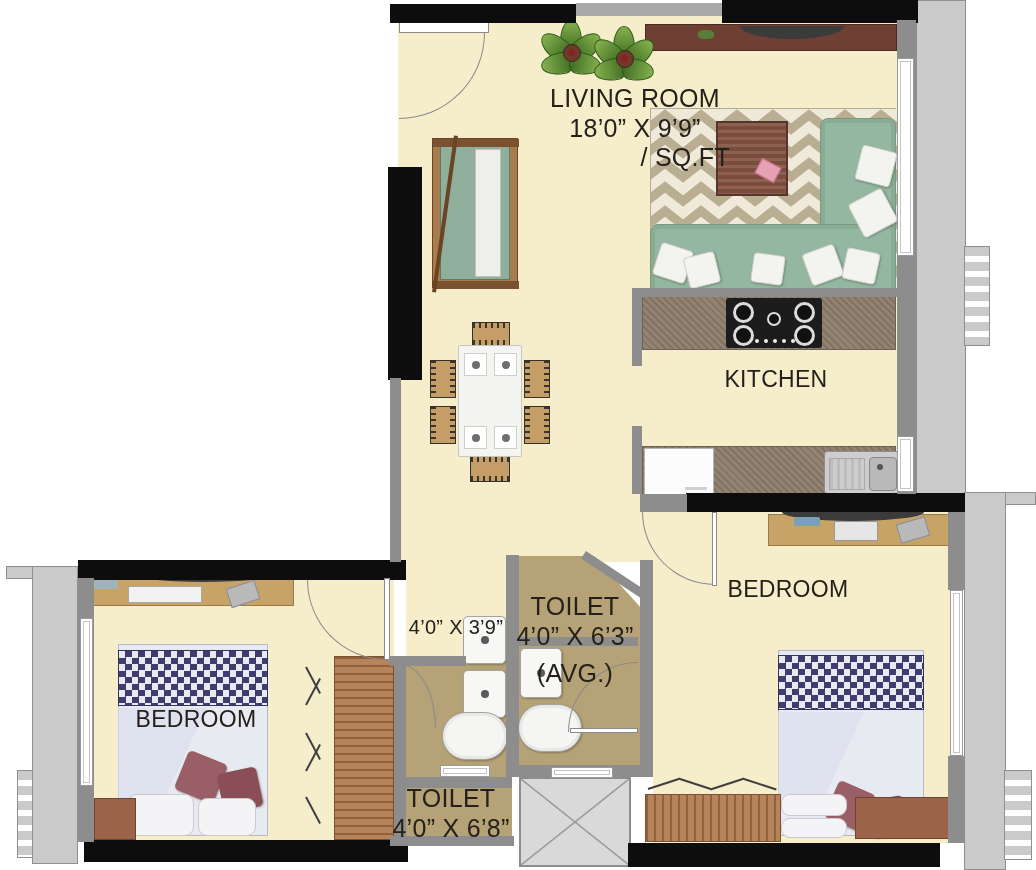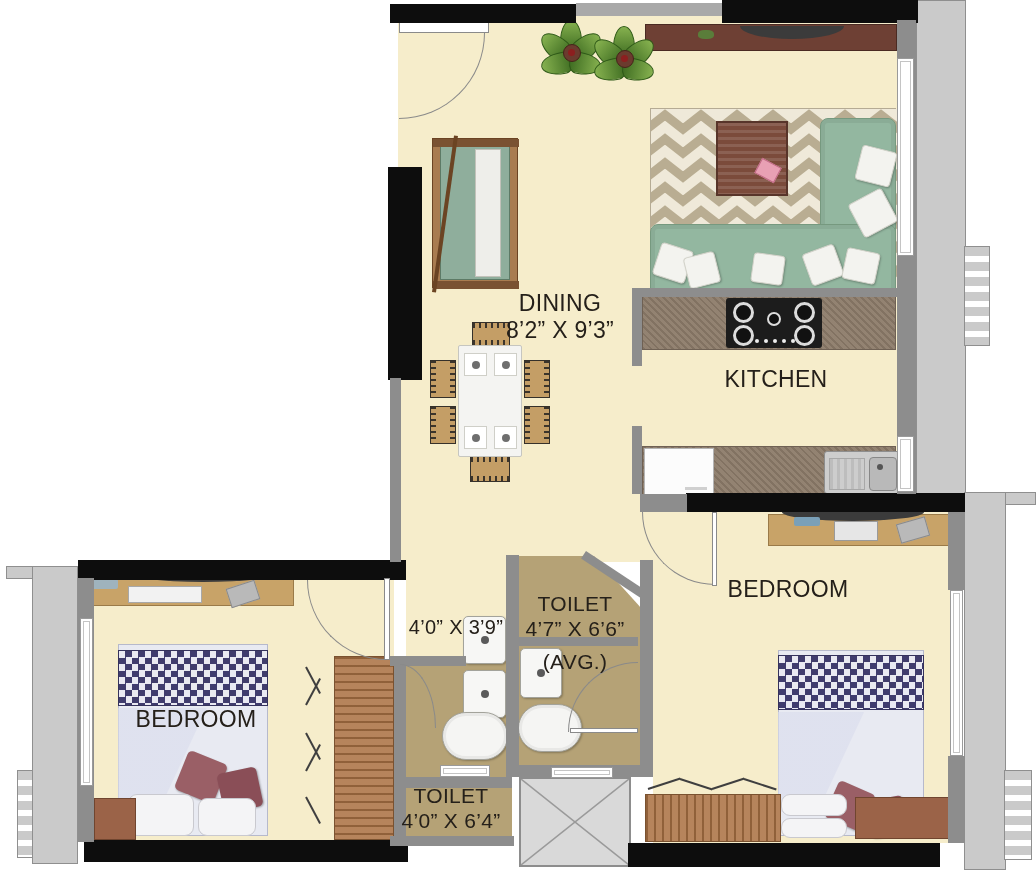--- a/index.html
+++ b/index.html
@@ -43,21 +43,21 @@
   .burner{position:absolute;width:15px;height:15px;border:3px solid #dcdcdc;border-radius:50%;background:#111;}
   .tvbar{background:#3b3b3b;border-radius:0 0 50% 50%/0 0 100% 100%;}
   .shut{position:absolute;height:2px;background:#3f3f3f;transform-origin:left center;}
   .plant-leaf{position:absolute;width:20px;height:30px;background:linear-gradient(#86b14f,#3f6d22);
      border-radius:60% 60% 60% 60%/80% 80% 30% 30%;border:1px solid #2f5a18;}
   .pot{position:absolute;width:16px;height:16px;background:#6b3b2e;border-radius:50%;border:1px solid #45241a;}
   .pot i{position:absolute;left:4px;top:4px;width:7px;height:7px;background:#8c1f1f;border-radius:50%;}
   
   .lbl{position:absolute;text-align:center;color:#25201a;z-index:6;line-height:1.18;letter-spacing:.3px;}
   .lbl div{white-space:nowrap;}
-  .f25{font-size:25px;} .f23{font-size:23px;} .f20{font-size:20px;} .f19{font-size:21px;}
+  .f25{font-size:25px;} .f23{font-size:23px;} .f20{font-size:20px;} .f19{font-size:25px;}
   .fold{position:absolute;opacity:.65;}
 </style>
 </head>
 <body>
 
 <div class="plan">
 
   <div class="a ledge" style="left:916px;top:0;width:50px;height:502px;"></div>
   <div class="a teethV" style="left:964px;top:246px;width:26px;height:100px;"></div>
   <div class="a ledge" style="left:964px;top:492px;width:72px;height:13px;"></div>
@@ -285,39 +285,40 @@
   <div class="a win" style="left:551px;top:767px;width:62px;height:11px;z-index:4;"></div>
 
   <div class="a arc bl" style="left:307px;top:580px;width:80px;height:80px;z-index:4;"></div>
   <div class="a leaf-door" style="left:384px;top:578px;width:6px;height:82px;z-index:4;"></div>
   <div class="a arc bl" style="left:642px;top:512px;width:73px;height:73px;z-index:4;"></div>
   <div class="a leaf-door" style="left:712px;top:512px;width:5px;height:74px;z-index:4;"></div>
   <div class="a arc tl" style="left:568px;top:662px;width:70px;height:70px;z-index:4;"></div>
   <div class="a leaf-door" style="left:570px;top:728px;width:68px;height:5px;z-index:4;"></div>
   <div class="a arc tr" style="left:400px;top:664px;width:36px;height:64px;z-index:4;"></div>
 
-  <div class="lbl f23" style="left:455px;top:290px;width:210px;">
-    <div>DINING</div>
-    <div>8’2” X 9’3”</div>
+  <div class="lbl f25" style="left:500px;top:84px;width:270px;">
+    <div>LIVING ROOM</div>
+    <div>18’0” X 9’9”</div>
+    <div style="text-align:right;padding-right:40px;">/ SQ.FT</div>
   </div>
   <div class="lbl f23" style="left:676px;top:366px;width:200px;">
     <div>KITCHEN</div>
   </div>
   <div class="lbl f23" style="left:688px;top:576px;width:200px;">
     <div>BEDROOM</div>
   </div>
   <div class="lbl f23" style="left:116px;top:706px;width:160px;">
     <div>BEDROOM</div>
   </div>
   <div class="lbl f20" style="left:390px;top:616px;width:132px;">
     <div>4’0” X 3’9”</div>
   </div>
   <div class="lbl f19" style="left:510px;top:592px;width:130px;">
     <div>TOILET</div>
-    <div>4’7” X 6’6”</div>
+    <div>4’0” X 6’3”</div>
     <div style="margin-top:8px;">(AVG.)</div>
   </div>
   <div class="lbl f19" style="left:390px;top:784px;width:122px;">
     <div>TOILET</div>
-    <div>4’0” X 6’4”</div>
+    <div>4’0” X 6’8”</div>
   </div>
 
 </div>
 
 </body></html>

